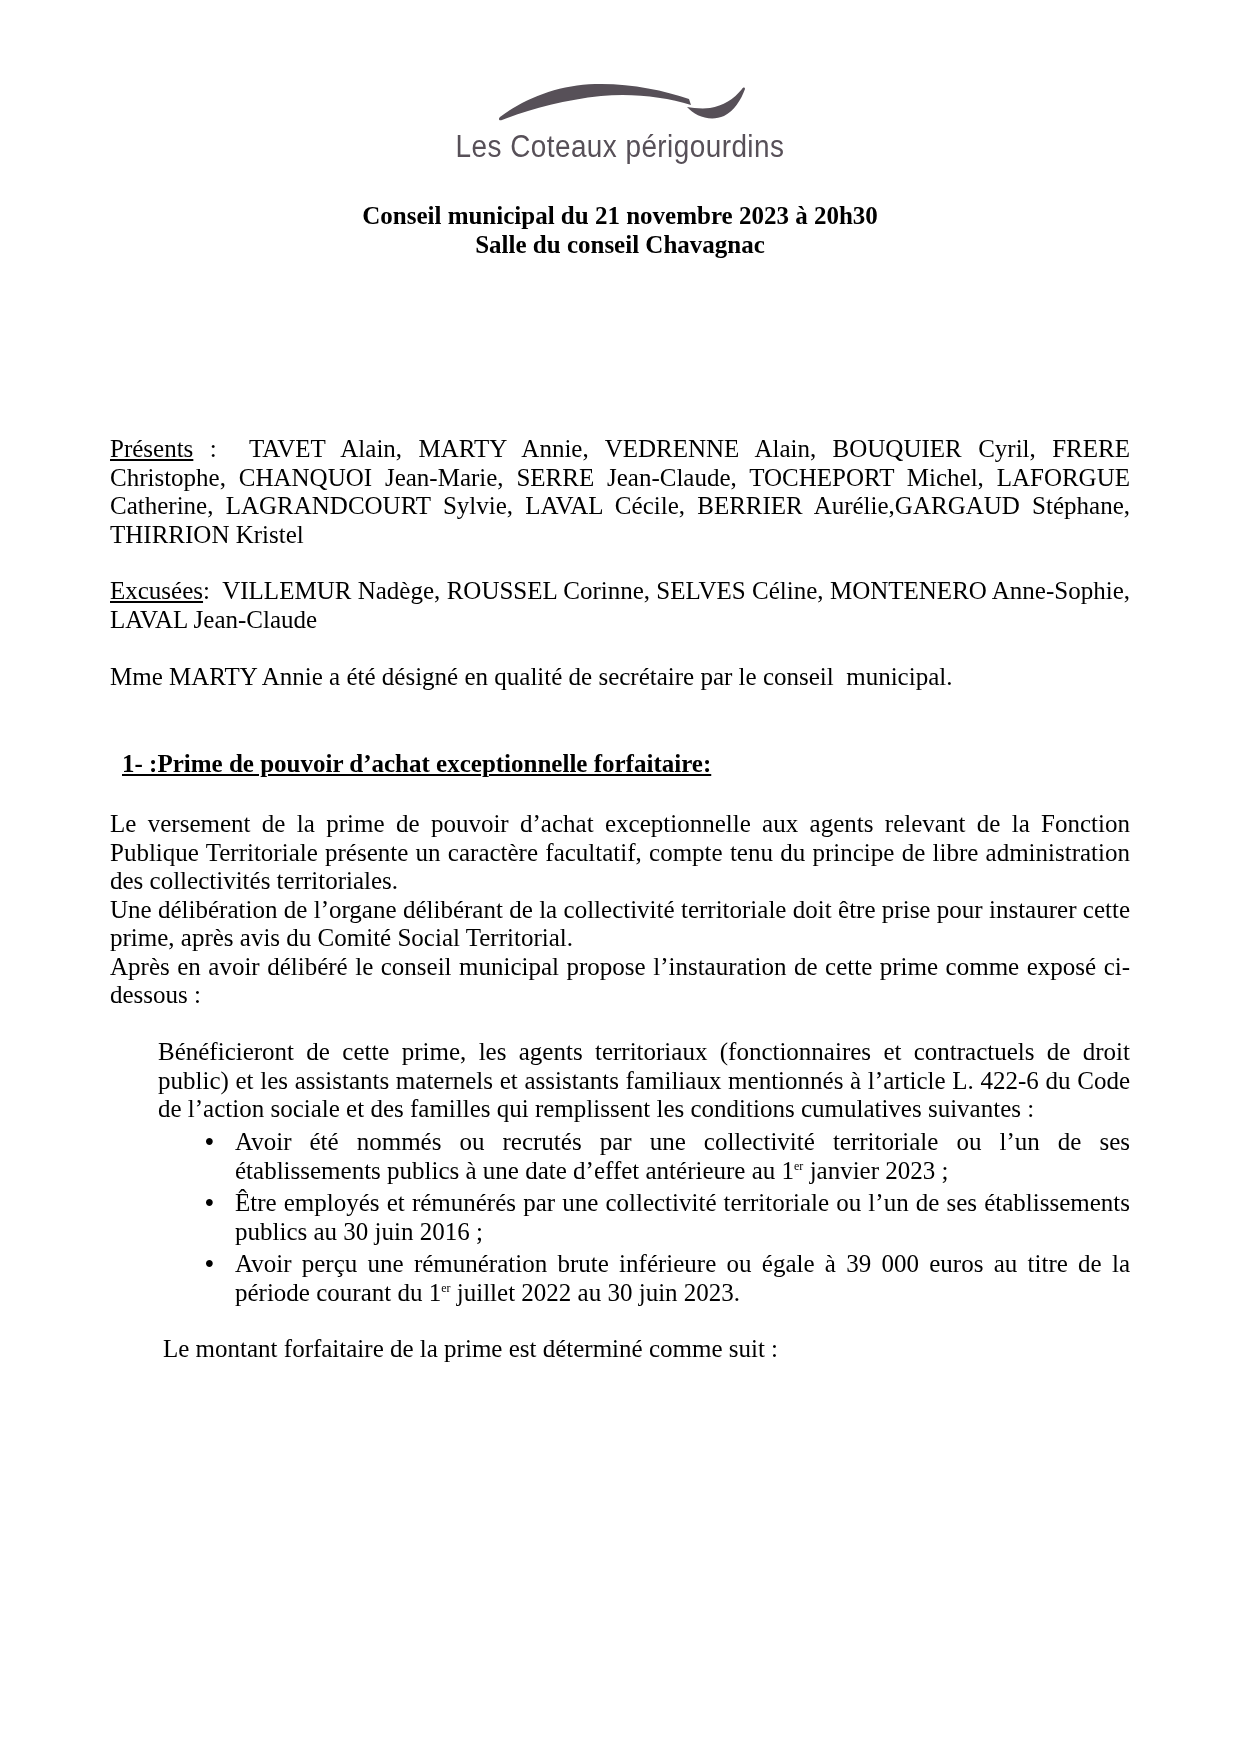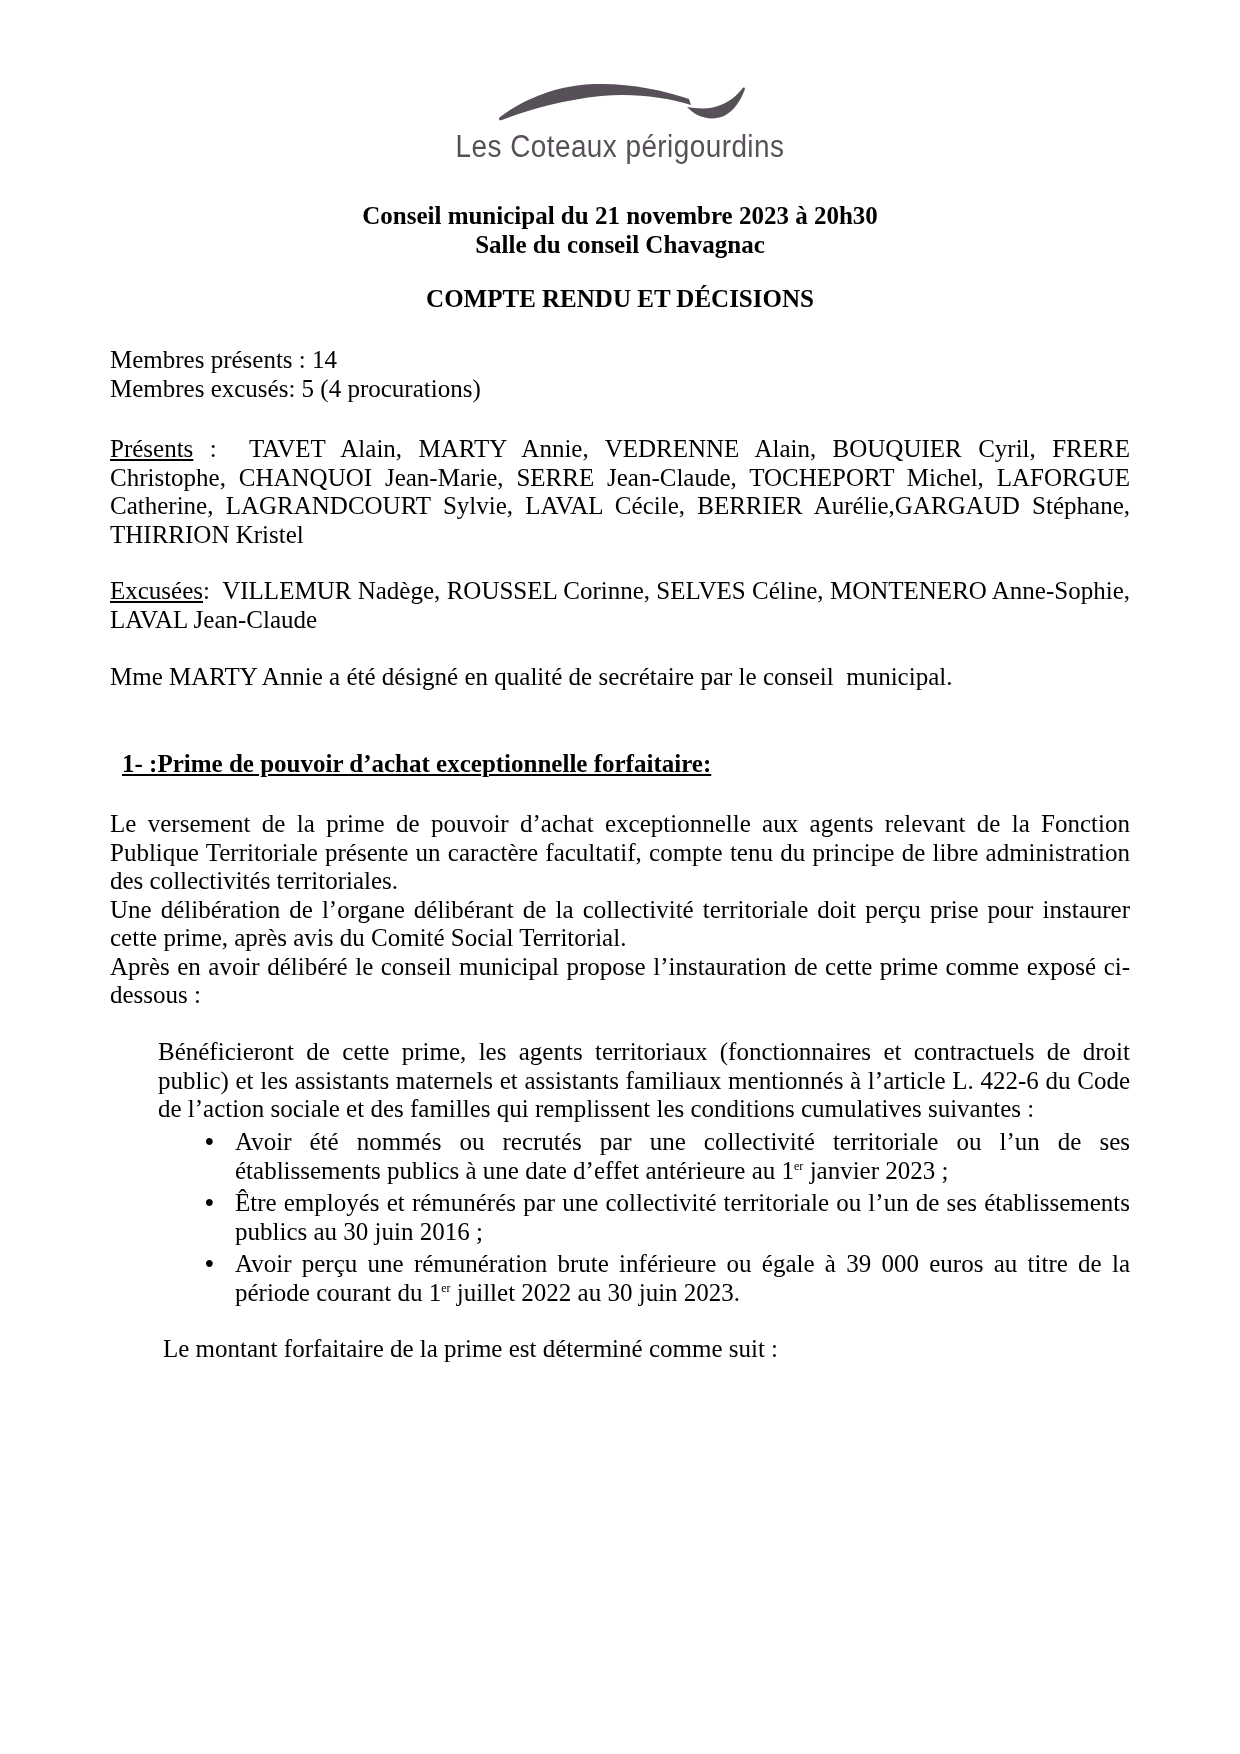--- a/index.html
+++ b/index.html
@@ -83,42 +83,37 @@
       </g>
     </svg>
   </div>
   <div class="abs logo-text" style="color:#575058">Les Coteaux périgourdins</div>
 
   <div class="abs center bold title-block">
     <div>Conseil municipal du 21 novembre 2023 à 20h30</div>
     <div>Salle du conseil Chavagnac</div>
   </div>
 
-  <div class="abs center bold doc-type">COMPTE RENDU ET DÉCISIONS</div>
 
-  <div class="abs attendance">
-    <div>Membres présents : 14</div>
-    <div>Membres excusés: 5 (4 procurations)</div>
-  </div>
 
   <div class="abs just excusees">
     <span class="u">Excusées</span><span class="sep">:  </span><span>VILLEMUR Nadège, ROUSSEL Corinne, SELVES Céline, MONTENERO Anne-Sophie, LAVAL Jean-Claude</span>
   </div>
 
   <div class="abs just presents">
     <span class="u">Présents</span><span class="sep"> :  </span><span>TAVET Alain, MARTY Annie,  VEDRENNE Alain,  BOUQUIER Cyril, FRERE Christophe, CHANQUOI Jean-Marie, SERRE Jean-Claude, TOCHEPORT Michel,  LAFORGUE Catherine,  LAGRANDCOURT Sylvie, LAVAL Cécile, BERRIER Aurélie,GARGAUD Stéphane, THIRRION Kristel</span>
   </div>
 
   <div class="abs pre secretary">Mme MARTY Annie a été désigné en qualité de secrétaire par le conseil  municipal.</div>
 
   <div class="abs bold u heading1">1- :Prime de pouvoir d’achat exceptionnelle forfaitaire:</div>
 
   <div class="abs just paras">
     <p>Le versement de la prime de pouvoir d’achat exceptionnelle aux agents relevant de la Fonction Publique Territoriale présente un caractère facultatif, compte tenu du principe de libre administration des collectivités territoriales.</p>
-    <p>Une délibération de l’organe délibérant de la collectivité territoriale doit perçu prise pour instaurer cette prime, après avis du Comité Social Territorial.</p>
+    <p>Une délibération de l’organe délibérant de la collectivité territoriale doit être prise pour instaurer cette prime, après avis du Comité Social Territorial.</p>
     <p>Après en avoir délibéré le conseil municipal propose l’instauration de cette prime comme exposé ci-dessous :</p>
   </div>
 
   <div class="abs just benef">Bénéficieront de cette prime, les agents territoriaux (fonctionnaires et contractuels de droit public) et les assistants maternels et assistants familiaux mentionnés à l’article L. 422-6 du Code de l’action sociale et des familles qui remplissent les conditions cumulatives suivantes :</div>
 
   <div class="abs bullets">
 
     <div class="bullet-item just">
       <span class="bullet-marker">•</span><span>Avoir été nommés ou recrutés par une collectivité territoriale ou l’un de ses établissements publics à une date d’effet antérieure au 1</span><sup class="er">er</sup><span> janvier 2023 ;</span>
     </div>

